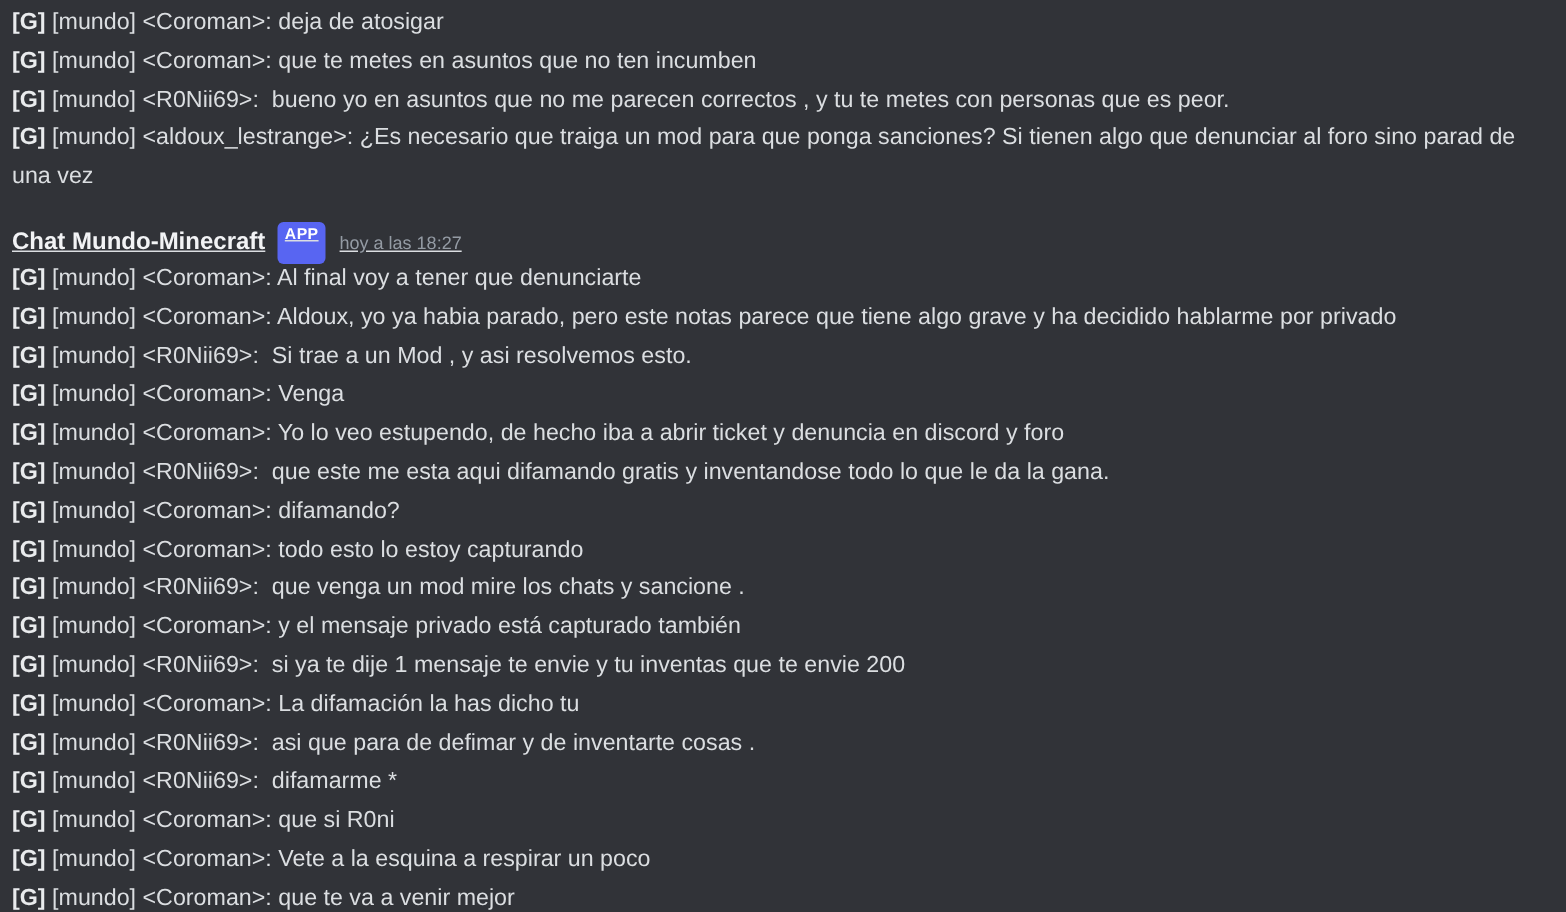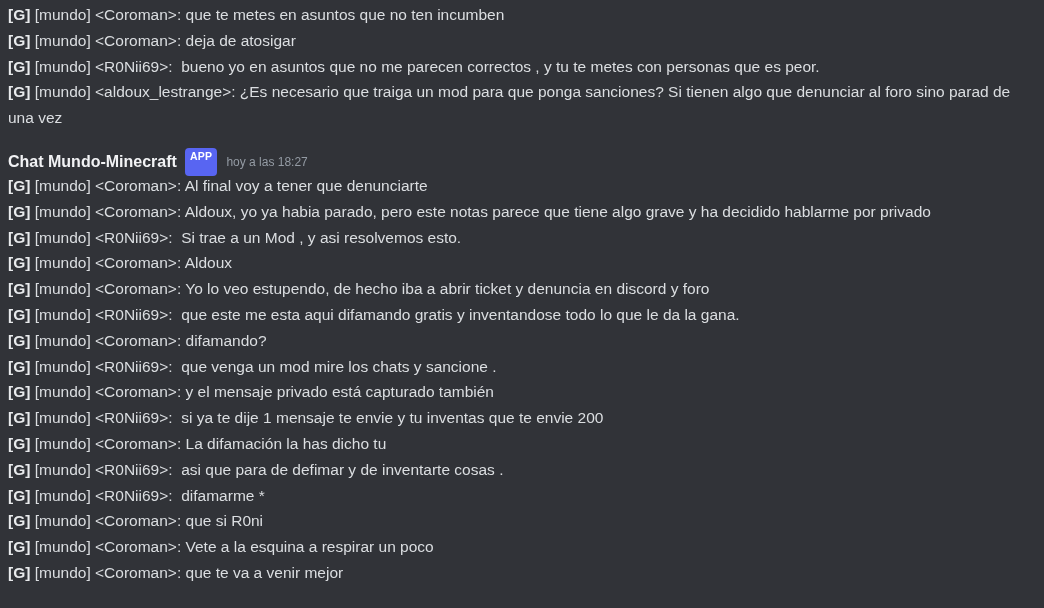--- a/index.html
+++ b/index.html
@@ -29,20 +29,21 @@
   .g   { font-weight: 700; color: #e9ebed; }
   .ch  { color: #dbdee1; }
   .usr { color: #dbdee1; }
   .txt { color: #dbdee1; }
   .group-header {
     display: flex;
     align-items: center;
     height: 22px;
     line-height: 22px;
     margin-top: 20px;
+    text-decoration: underline;
   }
   .bot-name {
     font-size: 16px;
     font-weight: 700;
     color: #f2f3f5;
     cursor: pointer;
   }
   .app-badge {
     display: inline-block;
     margin-left: 8px;
@@ -62,41 +63,42 @@
     color: #949ba4;
   }
 </style>
 </head>
 <body>
 
 <div class="chat">
 
   <section class="group">
 
-  <div class="msg"><span class="g">[G]</span> <span class="ch">[mundo]</span> <span class="usr">&lt;Coroman&gt;:</span> <span class="txt">que te metes en asuntos que no ten incumben</span></div>
-      <div class="msg"><span class="g">[G]</span> <span class="ch">[mundo]</span> <span class="usr">&lt;Coroman&gt;:</span> <span class="txt">deja de atosigar</span></div>
+  <div class="msg"><span class="g">[G]</span> <span class="ch">[mundo]</span> <span class="usr">&lt;Coroman&gt;:</span> <span class="txt">deja de atosigar</span></div>
+      <div class="msg"><span class="g">[G]</span> <span class="ch">[mundo]</span> <span class="usr">&lt;Coroman&gt;:</span> <span class="txt">que te metes en asuntos que no ten incumben</span></div>
       <div class="msg"><span class="g">[G]</span> <span class="ch">[mundo]</span> <span class="usr">&lt;R0Nii69&gt;:</span> <span class="txt"> bueno yo en asuntos que no me parecen correctos , y tu te metes con personas que es peor.</span></div>
       <div class="msg"><span class="g">[G]</span> <span class="ch">[mundo]</span> <span class="usr">&lt;aldoux_lestrange&gt;:</span> <span class="txt">¿Es necesario que traiga un mod para que ponga sanciones? Si tienen algo que denunciar al foro sino parad de una vez</span></div>
     </section>
 
   <section class="group">
     <header class="group-header">
       <span class="bot-name">Chat Mundo-Minecraft</span>
       <span class="app-badge">APP</span>
       <span class="timestamp">hoy a las 18:27</span>
     </header>
     <div>
 
     <div class="msg"><span class="g">[G]</span> <span class="ch">[mundo]</span> <span class="usr">&lt;Coroman&gt;:</span> <span class="txt">Al final voy a tener que denunciarte</span></div>
         <div class="msg"><span class="g">[G]</span> <span class="ch">[mundo]</span> <span class="usr">&lt;Coroman&gt;:</span> <span class="txt">Aldoux, yo ya habia parado, pero este notas parece que tiene algo grave y ha decidido hablarme por privado</span></div>
         <div class="msg"><span class="g">[G]</span> <span class="ch">[mundo]</span> <span class="usr">&lt;R0Nii69&gt;:</span> <span class="txt"> Si trae a un Mod , y asi resolvemos esto.</span></div>
-        <div class="msg"><span class="g">[G]</span> <span class="ch">[mundo]</span> <span class="usr">&lt;Coroman&gt;:</span> <span class="txt">Aldoux</span></div>
+        <div class="msg"><span class="g">[G]</span> <span class="ch">[mundo]</span> <span class="usr">&lt;Coroman&gt;:</span> <span class="txt">Venga</span></div>
         <div class="msg"><span class="g">[G]</span> <span class="ch">[mundo]</span> <span class="usr">&lt;Coroman&gt;:</span> <span class="txt">Yo lo veo estupendo, de hecho iba a abrir ticket y denuncia en discord y foro</span></div>
         <div class="msg"><span class="g">[G]</span> <span class="ch">[mundo]</span> <span class="usr">&lt;R0Nii69&gt;:</span> <span class="txt"> que este me esta aqui difamando gratis y inventandose todo lo que le da la gana.</span></div>
         <div class="msg"><span class="g">[G]</span> <span class="ch">[mundo]</span> <span class="usr">&lt;Coroman&gt;:</span> <span class="txt">difamando?</span></div>
+        <div class="msg"><span class="g">[G]</span> <span class="ch">[mundo]</span> <span class="usr">&lt;Coroman&gt;:</span> <span class="txt">todo esto lo estoy capturando</span></div>
         <div class="msg"><span class="g">[G]</span> <span class="ch">[mundo]</span> <span class="usr">&lt;R0Nii69&gt;:</span> <span class="txt"> que venga un mod mire los chats y sancione .</span></div>
         <div class="msg"><span class="g">[G]</span> <span class="ch">[mundo]</span> <span class="usr">&lt;Coroman&gt;:</span> <span class="txt">y el mensaje privado está capturado también</span></div>
         <div class="msg"><span class="g">[G]</span> <span class="ch">[mundo]</span> <span class="usr">&lt;R0Nii69&gt;:</span> <span class="txt"> si ya te dije 1 mensaje te envie y tu inventas que te envie 200</span></div>
         <div class="msg"><span class="g">[G]</span> <span class="ch">[mundo]</span> <span class="usr">&lt;Coroman&gt;:</span> <span class="txt">La difamación la has dicho tu</span></div>
         <div class="msg"><span class="g">[G]</span> <span class="ch">[mundo]</span> <span class="usr">&lt;R0Nii69&gt;:</span> <span class="txt"> asi que para de defimar y de inventarte cosas .</span></div>
         <div class="msg"><span class="g">[G]</span> <span class="ch">[mundo]</span> <span class="usr">&lt;R0Nii69&gt;:</span> <span class="txt"> difamarme *</span></div>
         <div class="msg"><span class="g">[G]</span> <span class="ch">[mundo]</span> <span class="usr">&lt;Coroman&gt;:</span> <span class="txt">que si R0ni</span></div>
         <div class="msg"><span class="g">[G]</span> <span class="ch">[mundo]</span> <span class="usr">&lt;Coroman&gt;:</span> <span class="txt">Vete a la esquina a respirar un poco</span></div>
         <div class="msg"><span class="g">[G]</span> <span class="ch">[mundo]</span> <span class="usr">&lt;Coroman&gt;:</span> <span class="txt">que te va a venir mejor</span></div>
         <div class="msg">   </div>

